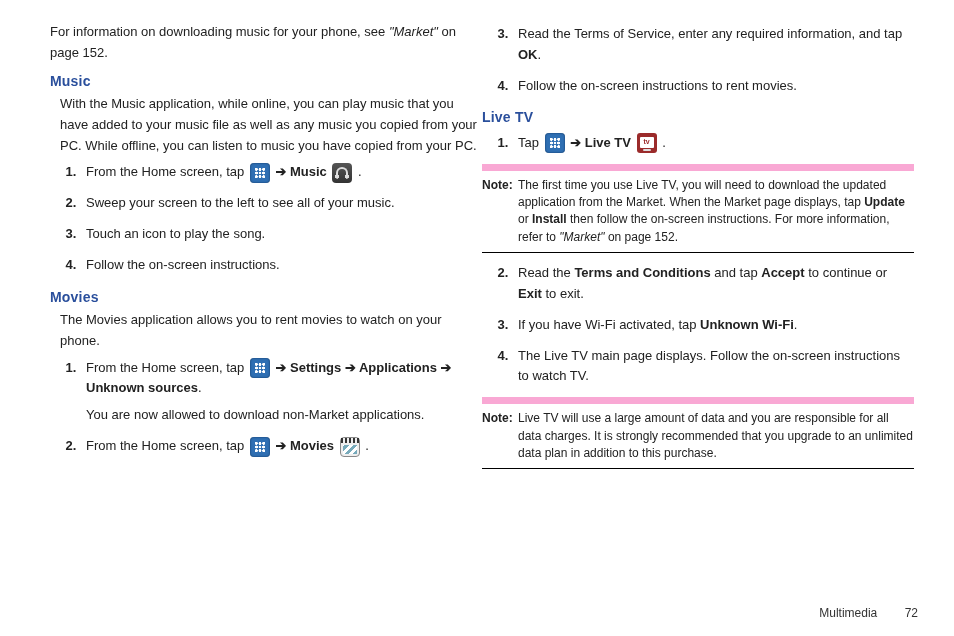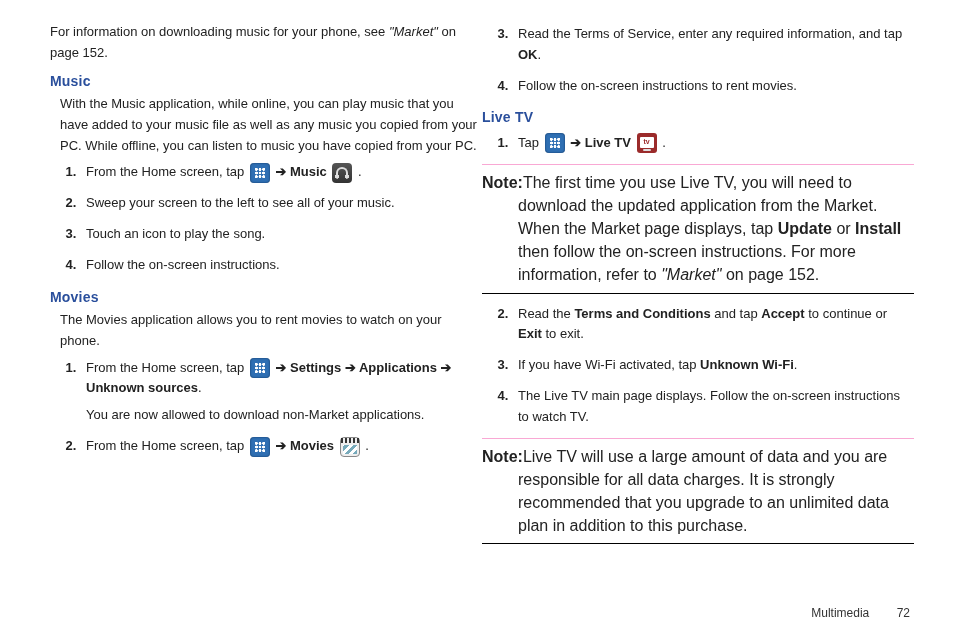--- a/index.html
+++ b/index.html
@@ -135,38 +135,38 @@
     font-weight:bold;
   }
   .tv-icon::after {
     content:"";
     position:absolute;
     left:6px; right:6px; bottom:2px; height:2px;
     background:#ddd;
     border-radius:1px;
   }
   .note-block {
-    border-top: 1px solid #f9a8d4;
+    border-top: 7px solid #f9a8d4;
     border-bottom: 1px solid #000;
     padding: 6px 0;
     margin: 10px 0;
-    font-size: 16px;
+    font-size: 12px;
     line-height: 1.45;
   }
   .note-block .note-body {
     margin-left: 36px;
   }
   .note-label {
     float: left;
     font-weight: bold;
   }
   .footer {
     position: absolute;
     bottom: 16px;
-    right: 44px;
+    right: 36px;
     font-size: 12px;
     color: #333;
   }
   .footer .sect { margin-right: 24px; }
 </style>
 </head>
 <body>
 
 <div class="page">
 

